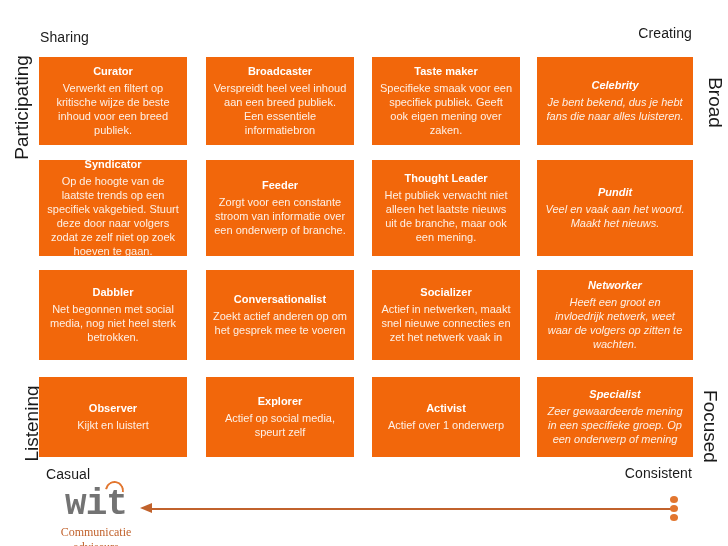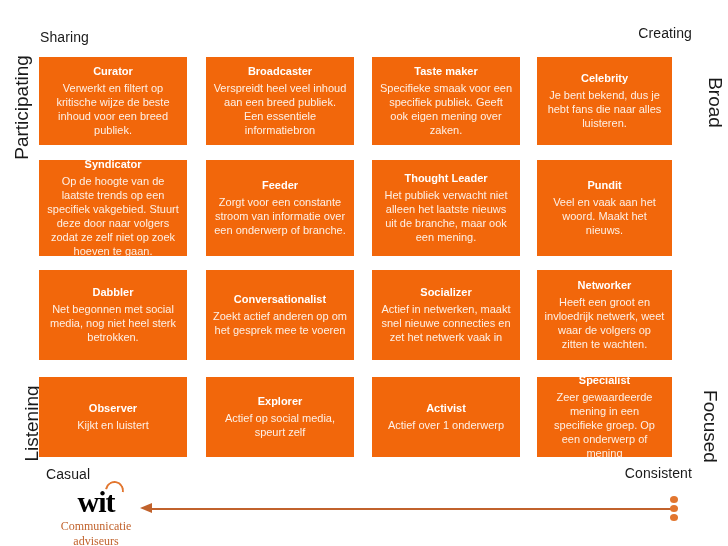--- a/index.html
+++ b/index.html
@@ -101,21 +101,21 @@
     font-weight: 400;
     color: #fdf0e6;
     line-height: 1.28;
   }
   .card-desc:empty { display: none; }
 
   
   .c0 { left: 0px;   width: 148px; }
   .c1 { left: 167px; width: 148px; }
   .c2 { left: 333px; width: 148px; }
-  .c3 { left: 498px; width: 135px; }
+  .c3 { left: 498px; width: 156px; font-style: italic; }
   
   .r0 { top: 0px;   height: 88px; }
   .r1 { top: 103px; height: 96px; }
   .r2 { top: 213px; height: 90px; }
   .r3 { top: 320px; height: 80px; }
 
   
   #bottom-rule {
     position: absolute;
     left: 146px;
@@ -153,24 +153,24 @@
   
   #logo {
     position: absolute;
     left: 50px;
     top: 487px;
     width: 92px;
     text-align: center;
   }
   #logo-wordmark {
     position: relative;
-    font-family: Liberation Serif, serif;
-    font-size: 30px;
+    font-family: Liberation Mono, monospace;
+    font-size: 36px;
     font-weight: bold;
-    color: #000000;
+    color: #737373;
     line-height: 1;
     letter-spacing: -1px;
   }
   #logo-swoosh {
     position: absolute;
     left: 55px;
     top: -6px;
     width: 15px;
     height: 15px;
     border: 2.5px solid #E2762F;

